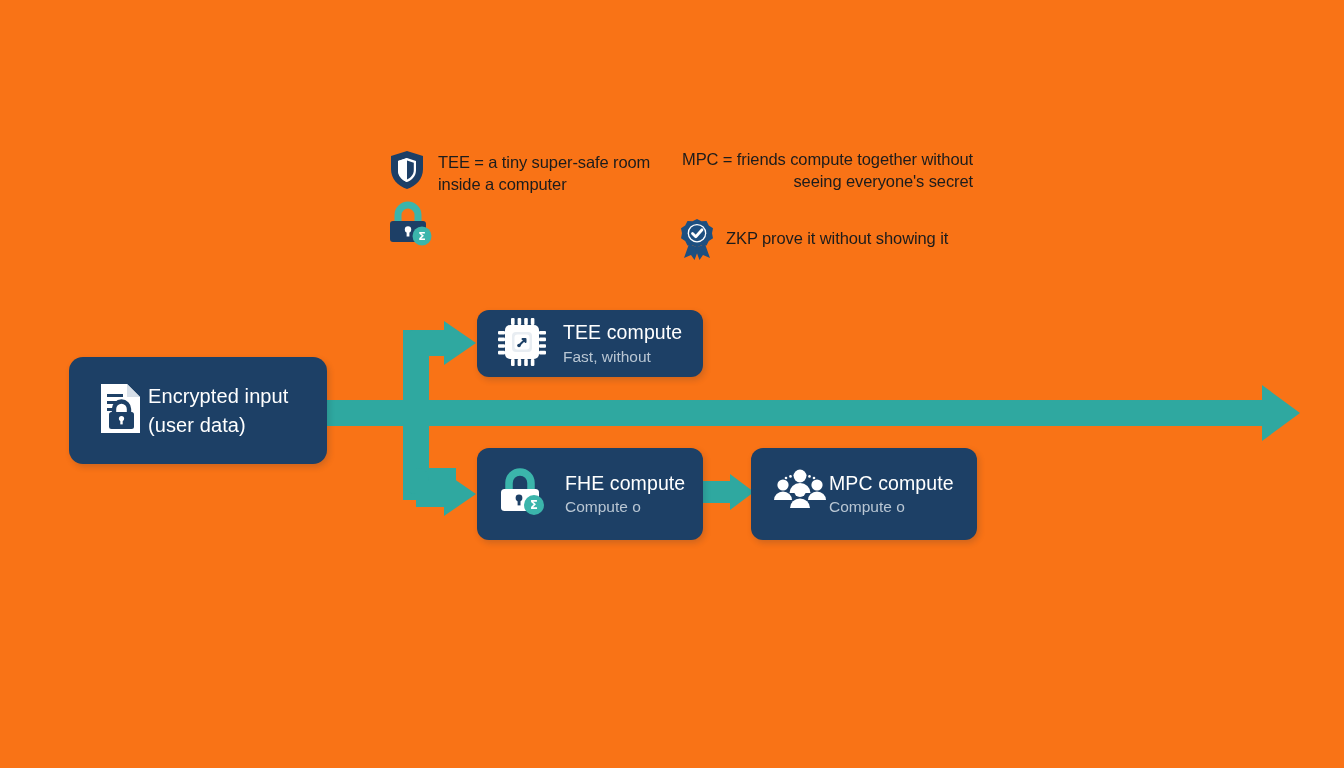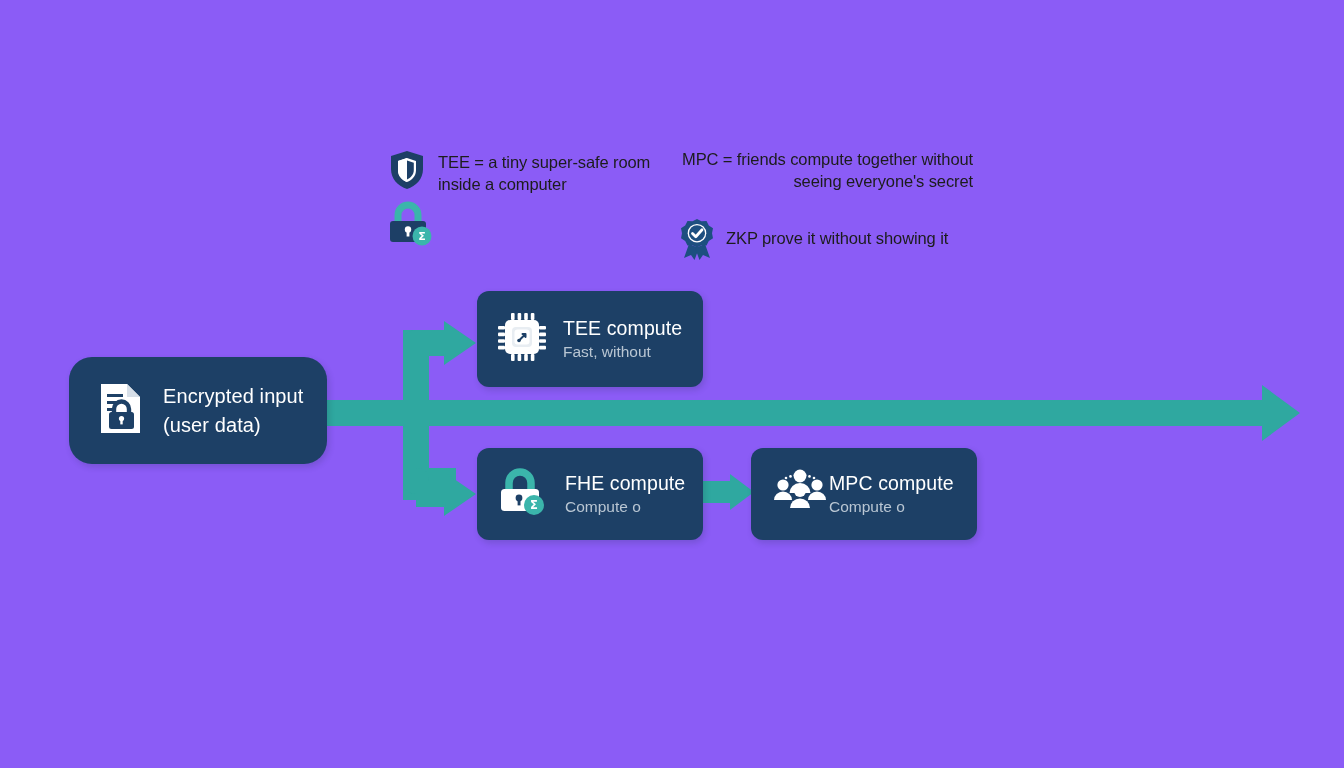--- a/index.html
+++ b/index.html
@@ -12,21 +12,21 @@
     height: 768px;
     background: #ffffff;
     font-family: "Liberation Sans", "DejaVu Sans", sans-serif;
     overflow: hidden;
     position: relative;
   }
   #canvas {
     position: relative;
     width: 1344px;
     height: 768px;
-    background: #8b5cf6;
+    background: #f97316;
   }
 
   
   .legend-item {
     position: absolute;
     display: flex;
     align-items: flex-start;
     gap: 10px;
   }
   .legend-icon {
@@ -82,28 +82,28 @@
     color: #b9c6d3;
     font-size: 15.5px;
     line-height: 1.3;
     margin-top: 2px;
   }
 
   #card-input {
     left: 69px;  top: 357px;
     width: 258px; height: 107px;
     padding-left: 28px;
-    gap: 20px;
-    border-radius: 23px;
+    gap: 5px;
+    border-radius: 14px;
   }
   #card-input .card-title { font-size: 20px; line-height: 1.45; }
 
   #card-tee {
-    left: 477px; top: 291px;
-    width: 226px; height: 96px;
+    left: 477px; top: 310px;
+    width: 226px; height: 67px;
     padding-left: 20px;
     gap: 16px;
   }
   #card-fhe {
     left: 477px; top: 448px;
     width: 226px; height: 92px;
     padding-left: 18px;
     gap: 16px;
   }
   #card-mpc {

